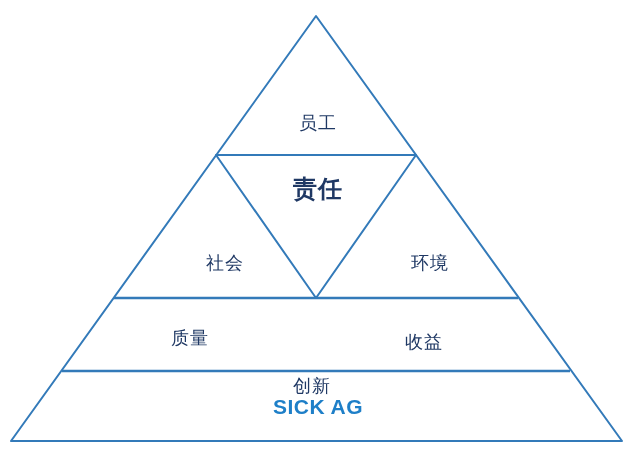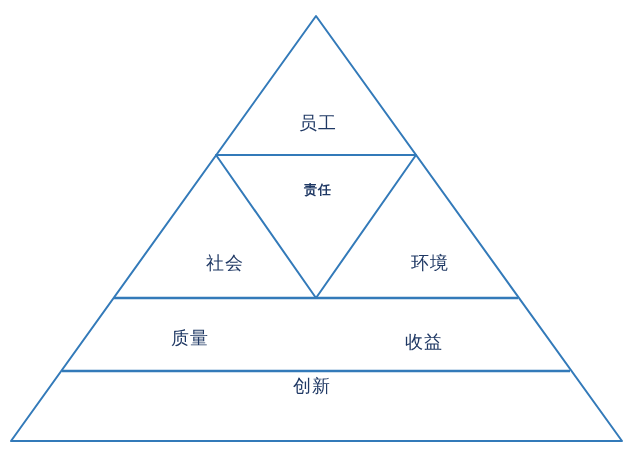--- a/index.html
+++ b/index.html
@@ -29,21 +29,21 @@
     position: absolute;
     transform: translate(-50%, -50%);
     color: var(--text);
     font-size: 18px;
     letter-spacing: 1px;
     white-space: nowrap;
     line-height: 1;
   }
   .lbl.bold {
     font-weight: bold;
-    font-size: 13px;
+    font-size: 24px;
   }
   .lbl.brand {
     color: var(--brand);
     font-weight: bold;
     font-size: 21px;
     letter-spacing: 0.5px;
   }
 </style>
 </head>
 <body>
@@ -64,14 +64,15 @@
   <div class="lbl" style="left:225px; top:263px;">社会</div>
 
   <div class="lbl" style="left:430px; top:263px;">环境</div>
 
   <div class="lbl" style="left:190px; top:338px;">质量</div>
 
   <div class="lbl" style="left:312px; top:338px;margin-top:48px;">创新</div>
 
   <div class="lbl" style="left:424px; top:342px;">收益</div>
 
+  <div class="lbl brand" style="left:318px; top:406px;">SICK AG</div>
 
 </div>
 
 </body></html>

